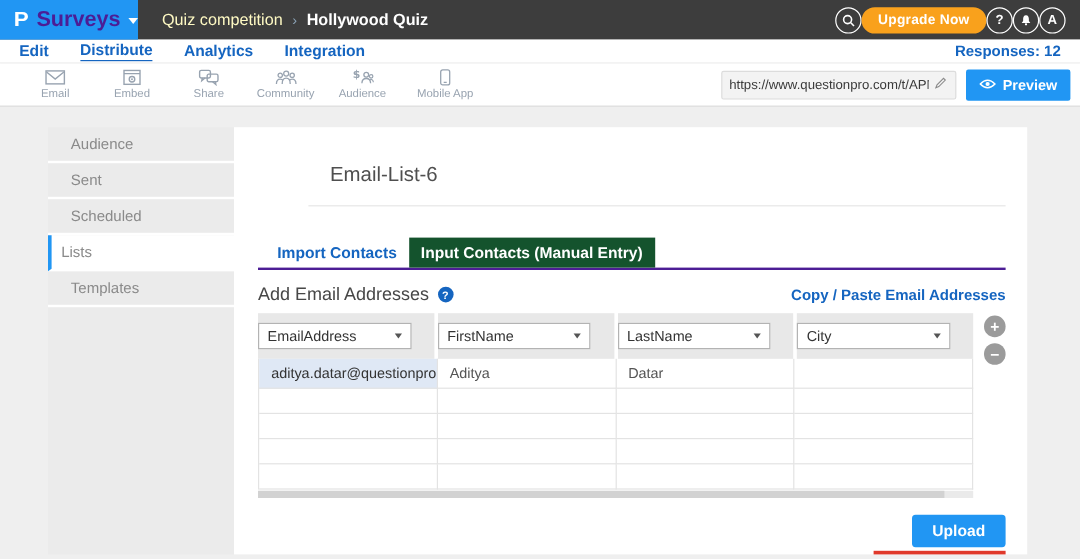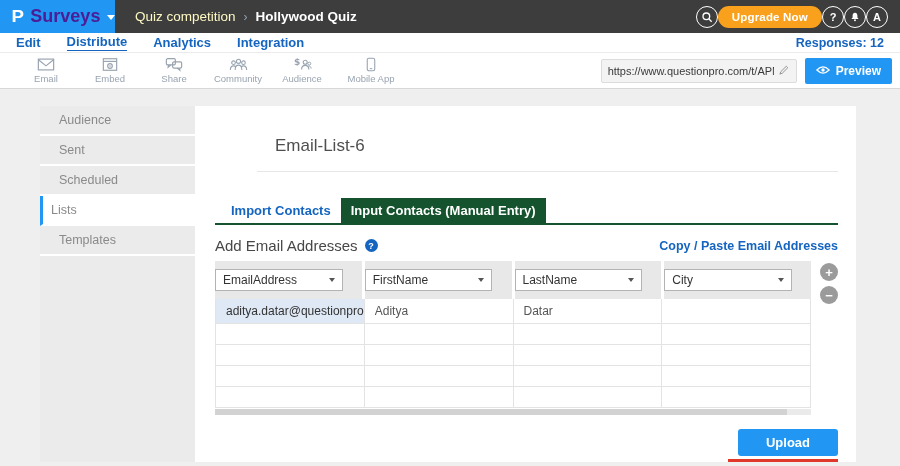--- a/index.html
+++ b/index.html
@@ -41,21 +41,21 @@
   .page { position:relative; height:373px; background:#efefef; }
   .sidebar { position:absolute; left:40px; top:17px; bottom:0; width:155px; background:#ebebeb; }
   .side-item { height:30px; display:flex; align-items:center; padding-left:19px; font-size:12.5px; color:#8a8a8a; border-bottom:2px solid #fff; cursor:pointer; }
   .side-item.active { background:#fff; border-left:3px solid #2196f3; padding-left:8px; }
 
   .content { position:absolute; left:195px; top:17px; right:44px; bottom:0; background:#fff; }
   .inner { padding:0 18px 0 20px; }
   .list-title { margin:30px 0 0 60px; font-size:17px; font-weight:400; color:#4f4f4f; }
   .title-divider { margin:15px 0 0 42px; border-bottom:1px solid #e6e6e6; }
 
-  .tabs { margin-top:26px; display:flex; align-items:flex-end; border-bottom:2px solid #14532d; padding-left:6px; }
+  .tabs { margin-top:26px; display:flex; align-items:flex-end; border-bottom:2px solid #4c1d95; padding-left:6px; }
   .tab { padding:5px 10px; font-size:13px; font-weight:700; color:#1565c0; cursor:pointer; }
   .tab.active { background:#14532d; color:#fff; }
 
   .section-row { margin-top:12px; display:flex; align-items:center; justify-content:space-between; }
   .section-left { display:flex; align-items:center; gap:7px; }
   .section-title { font-size:15px; color:#474747; }
   .help-dot { width:13px; height:13px; border-radius:50%; background:#1565c0; color:#fff; font-size:9px; font-weight:700; display:flex; align-items:center; justify-content:center; cursor:pointer; }
   .copy-link { font-size:12.5px; font-weight:600; color:#1565c0; cursor:pointer; }
 
   .table-zone { margin-top:7px; display:flex; }
@@ -68,21 +68,21 @@
   .trow { display:grid; grid-template-columns:repeat(4,1fr); }
   .tcell { height:25px; border-right:1px solid #e3e3e3; border-bottom:1px solid #e3e3e3; display:flex; align-items:center; padding:0 10px; font-size:12px; color:#555; overflow:hidden; white-space:nowrap; }
   .trow.data .tcell.email { background:#dfe8f5; color:#333; }
   .trow.empty .tcell { height:21px; }
   .hscroll { height:6px; background:#eaeaea; margin-top:1px; position:relative; }
   .hthumb { position:absolute; left:0; top:0; bottom:0; width:96%; background:#d2d2d2; }
   .pm-col { width:18px; margin-left:9px; padding-top:2px; display:flex; flex-direction:column; gap:5px; }
   .pm-btn { width:18px; height:18px; border-radius:50%; border:none; background:#9b9b9b; color:#fff; font-size:13px; font-weight:700; line-height:1; display:flex; align-items:center; justify-content:center; cursor:pointer; padding:0; }
 
   .upload-row { margin-top:14px; display:flex; flex-direction:column; align-items:flex-end; }
-  .upload-btn { height:27px; padding:0 28px; background:#2196f3; border:none; border-radius:3px; color:#fff; font-size:13px; font-weight:700; cursor:pointer; }
+  .upload-btn { height:27px; padding:0 17px; background:#2196f3; border:none; border-radius:3px; color:#fff; font-size:13px; font-weight:700; cursor:pointer; }
   .red-line { width:110px; height:3px; background:#e0392b; margin-top:3px; }
 </style>
 </head>
 <body>
 
 <div class="screen">
 
   <header class="topbar">
     <div class="brand">
       <span class="logo">P</span>

